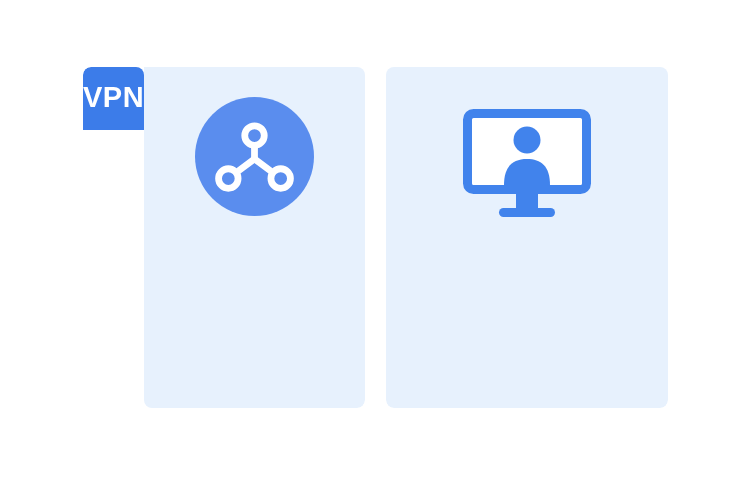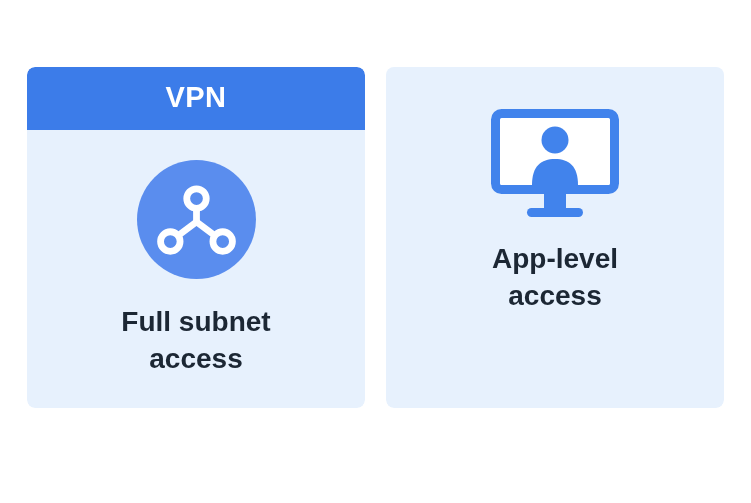--- a/index.html
+++ b/index.html
@@ -22,25 +22,25 @@
     width: 751px;
     height: 503px;
     background: var(--canvas-white, #ffffff);
     display: flex;
     justify-content: center;
     align-items: flex-start;
     gap: 21px;
     padding-top: 67px;
   }
   .card {
-    width: 338px;
+    width: 282px;
     height: 341px;
     border-radius: 8px;
     display: flex;
-    flex-direction: column;
+    flex-direction: row;
     overflow: hidden;
   }
   .card-header {
     height: 63px;
     background: var(--header-blue, #3c7ce9);
     border-radius: 8px 8px 0 0;
     display: flex;
     align-items: center;
     justify-content: center;
     flex: 0 0 auto;
@@ -98,21 +98,20 @@
           <g style="stroke:#ffffff;stroke-width:5.7;fill:none;stroke-linecap:round">
             <line x1="50" y1="52" x2="50" y2="43"></line>
             <line x1="50" y1="52" x2="36.8" y2="61.9"></line>
             <line x1="50" y1="52" x2="63.2" y2="61.9"></line>
             <circle cx="50" cy="32.4" r="8.2"></circle>
             <circle cx="28" cy="68.5" r="8.2"></circle>
             <circle cx="72" cy="68.5" r="8.2"></circle>
           </g>
         </svg>
       </div>
-      <div class="card-label">Full subnet access</div>
     </div>
   </div>
 
   <div class="card card-ztna">
     <div class="card-body">
       <div class="icon-wrap">
         <svg width="128" height="110" viewBox="0 0 128 110" aria-hidden="true">
 
           <rect x="4.5" y="4.5" width="119" height="76" rx="6" style="fill:#ffffff"></rect>
 
@@ -120,17 +119,16 @@
             <circle cx="64" cy="31" r="13.5"></circle>
             <path d="M41 76 C41 57 50 50 64 50 C78 50 87 57 87 76 Z"></path>
           </g>
 
           <rect x="4.5" y="4.5" width="119" height="76" rx="6" style="fill:none;stroke:var(--monitor-blue,#4183ec);stroke-width:9"></rect>
 
           <rect x="53" y="84" width="22" height="19" style="fill:var(--monitor-blue,#4183ec)"></rect>
           <rect x="36" y="99" width="56" height="9" rx="4.5" style="fill:var(--monitor-blue,#4183ec)"></rect>
         </svg>
       </div>
-      <div class="card-label">App-level access</div>
     </div>
   </div>
 
 </div>
 
 </body></html>

